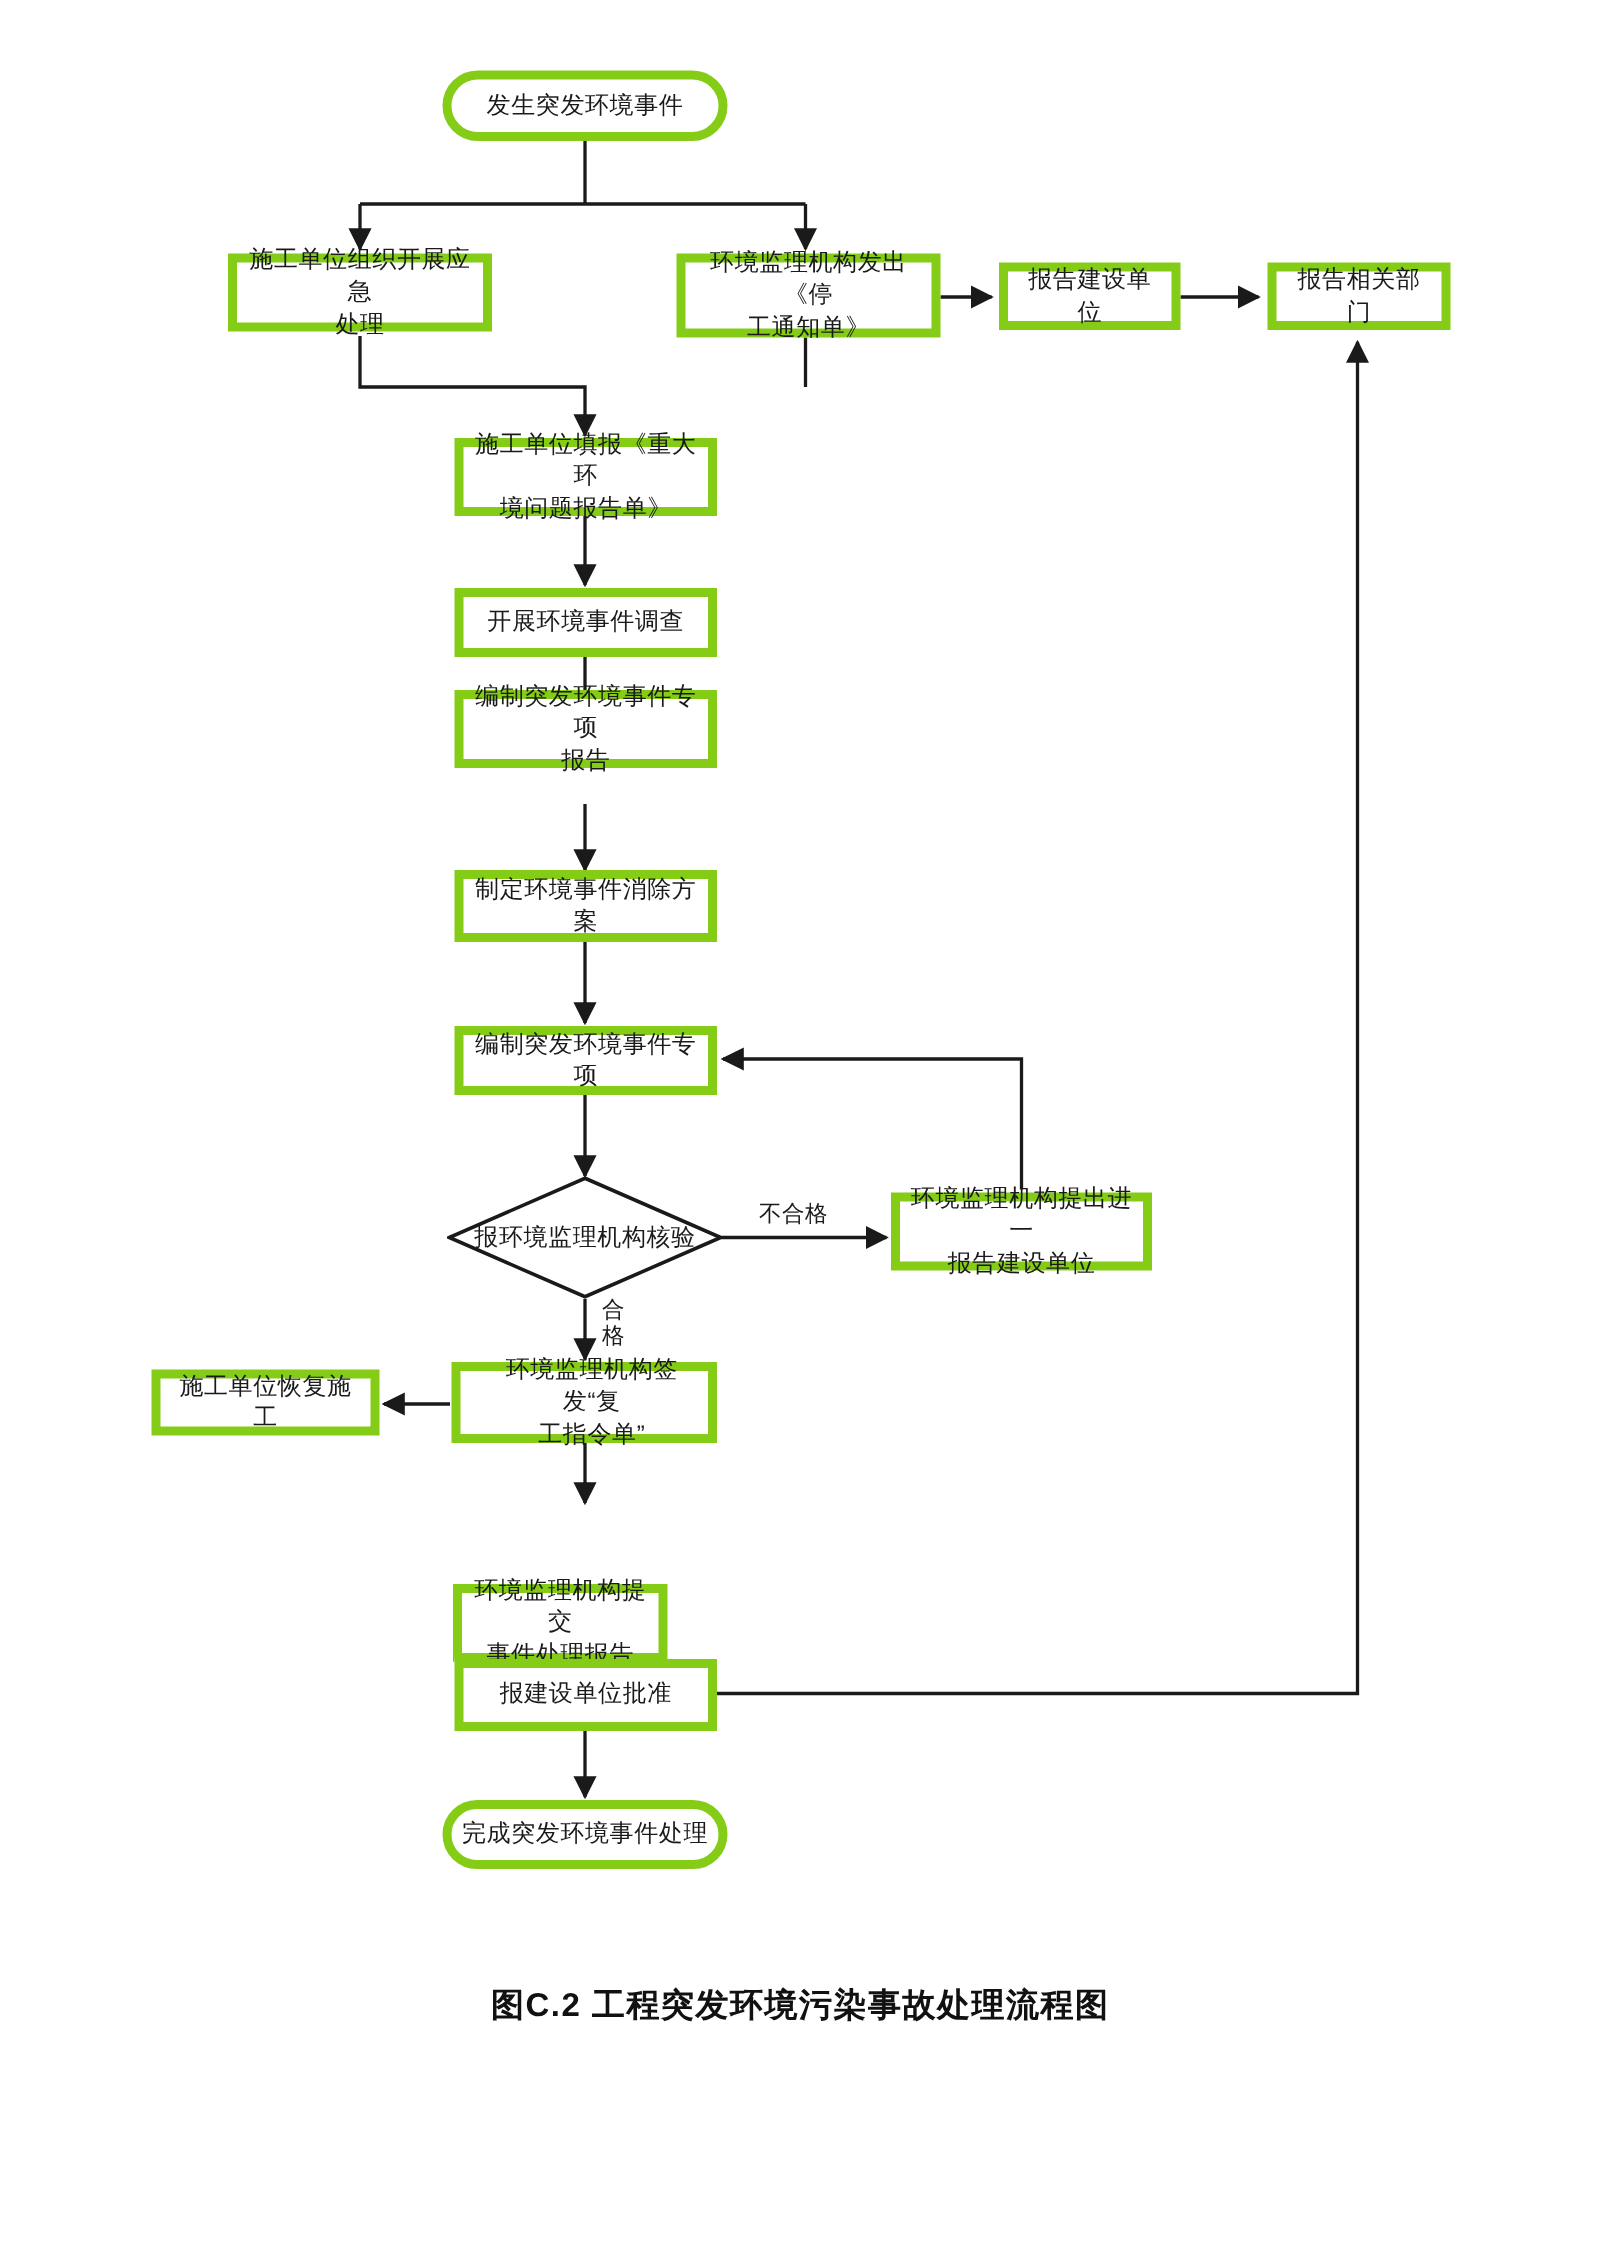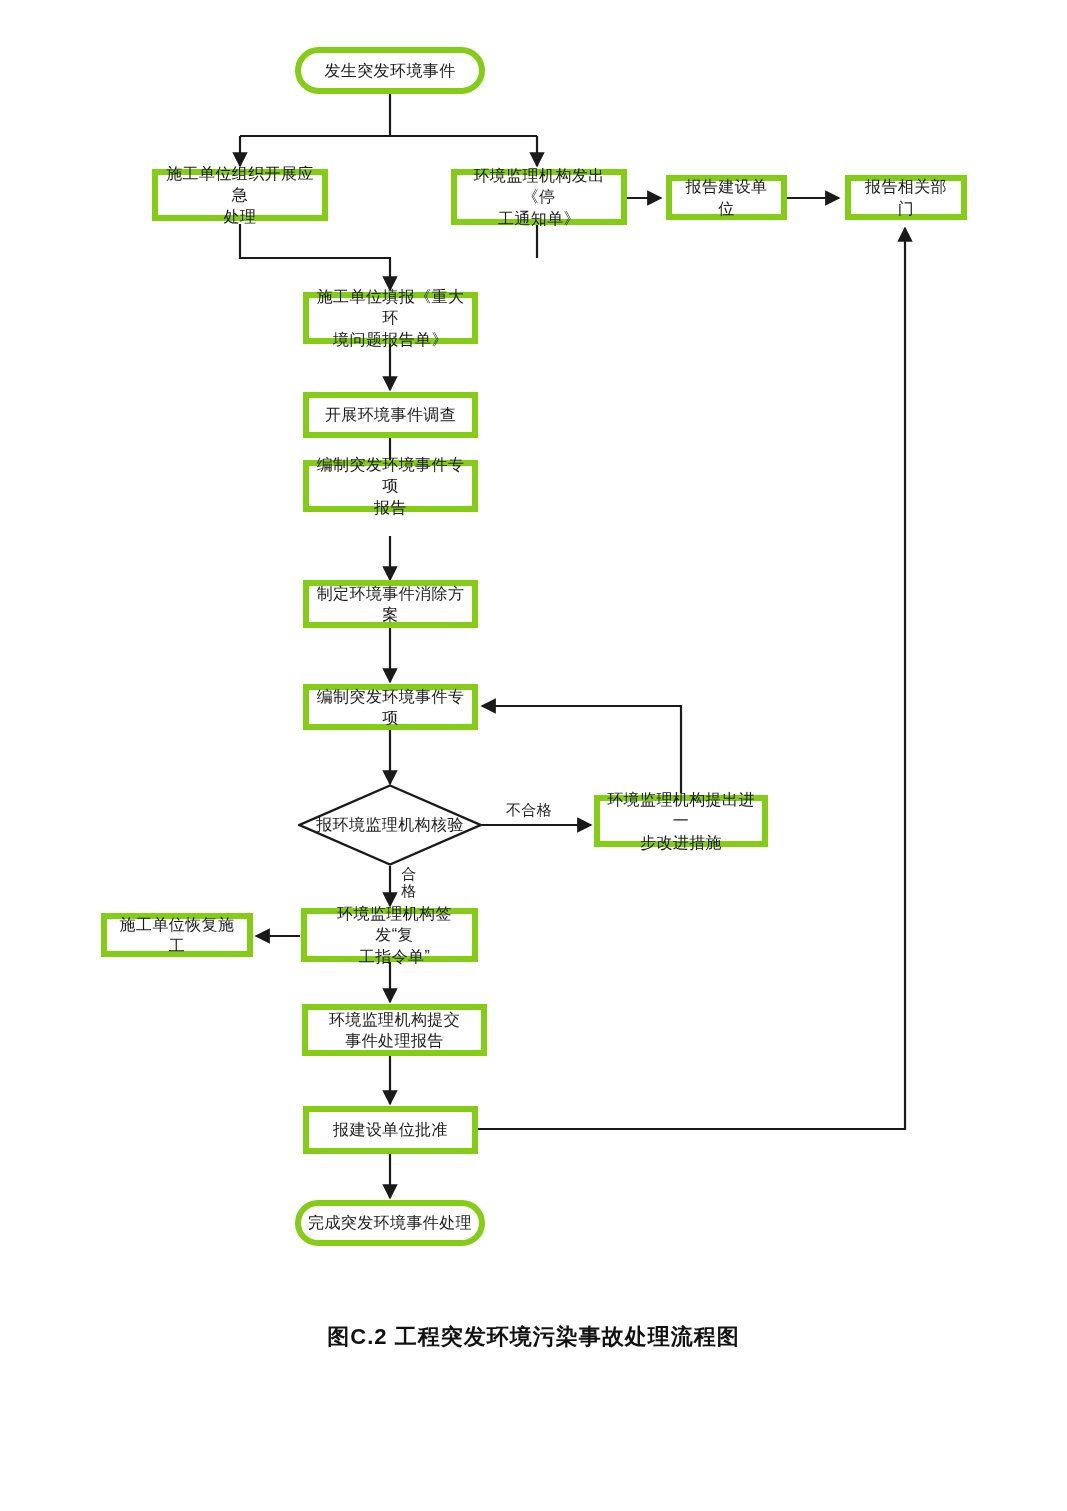--- a/index.html
+++ b/index.html
@@ -195,33 +195,33 @@
     <div class="dia-text">报环境监理机构核验</div>
   </div>
 
   <div class="edge-label" style="left:494px; top:802px; width:70px;">不合格</div>
 
   <div class="edge-label" style="left:399px; top:866px; width:20px;">合
 格</div>
 
   <div class="node process" style="left:594px; top:795px; width:174px; height:52px;">
     <span class="node-label">环境监理机构提出进一
-步改进措施</span>
+报告建设单位</span>
   </div>
 
   <div class="node process" style="left:301px; top:908px; width:177px; height:54px;padding-left:16px;">
     <span class="node-label">环境监理机构签发“复
 工指令单”</span>
   </div>
 
   <div class="node process" style="left:101px; top:913px; width:152px; height:44px;">
     <span class="node-label">施工单位恢复施工</span>
   </div>
 
-  <div class="node process" style="left:302px; top:1004px; width:185px; height:52px;">
+  <div class="node process" style="left:302px; top:1056px; width:143px; height:52px;">
     <span class="node-label">环境监理机构提交
 事件处理报告</span>
   </div>
 
   <div class="node process" style="left:303px; top:1106px; width:175px; height:48px;">
     <span class="node-label">报建设单位批准</span>
   </div>
 
   <div class="node terminator" style="left:295px; top:1200px; width:190px; height:46px;">
     <span class="node-label">完成突发环境事件处理</span>

